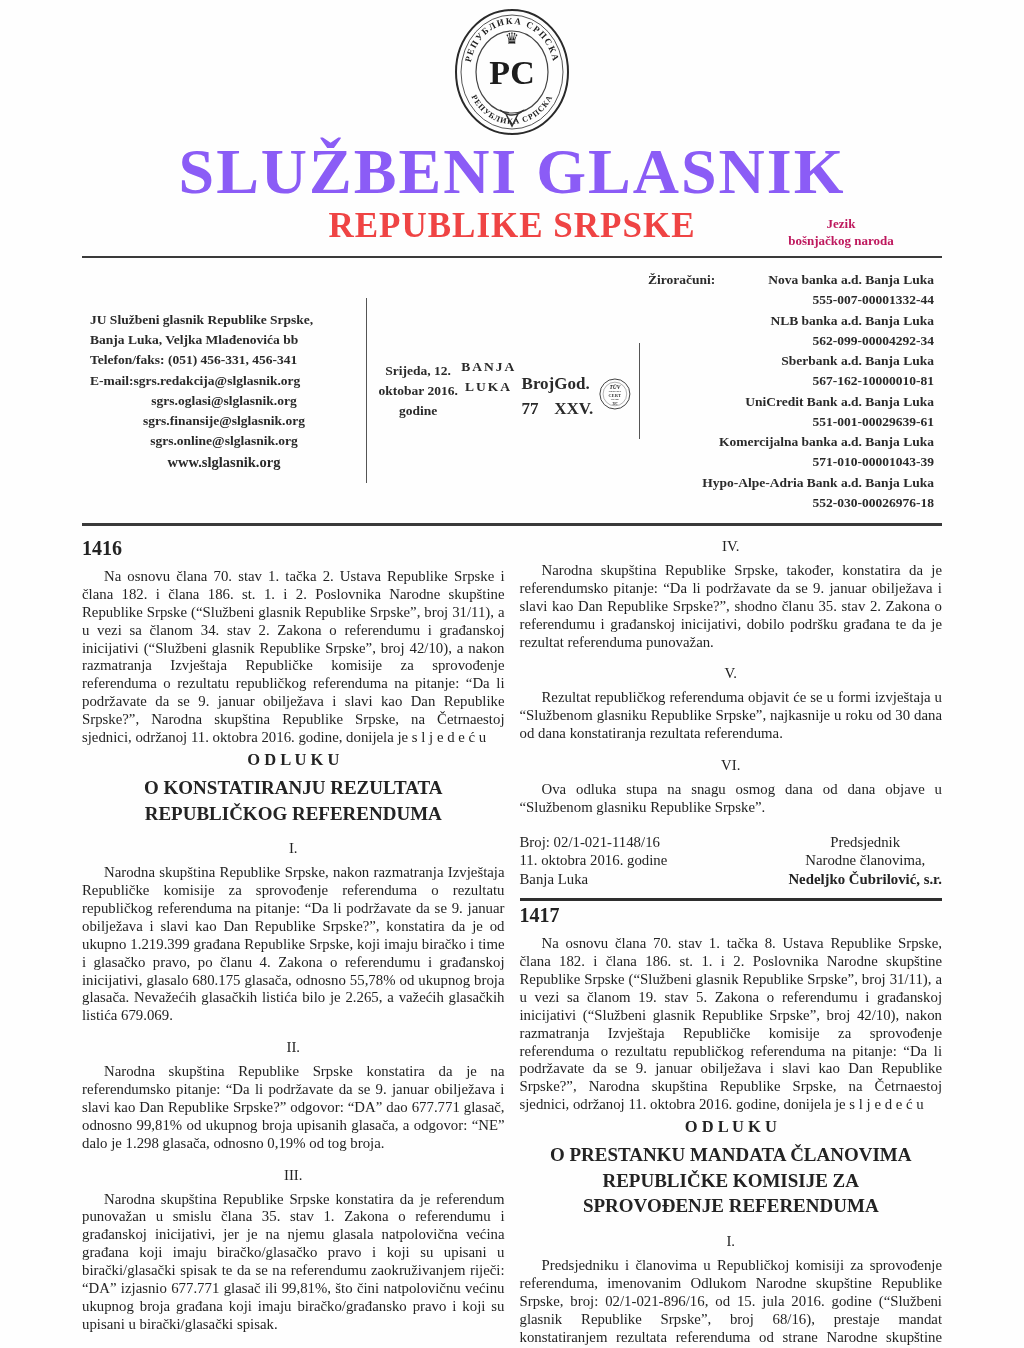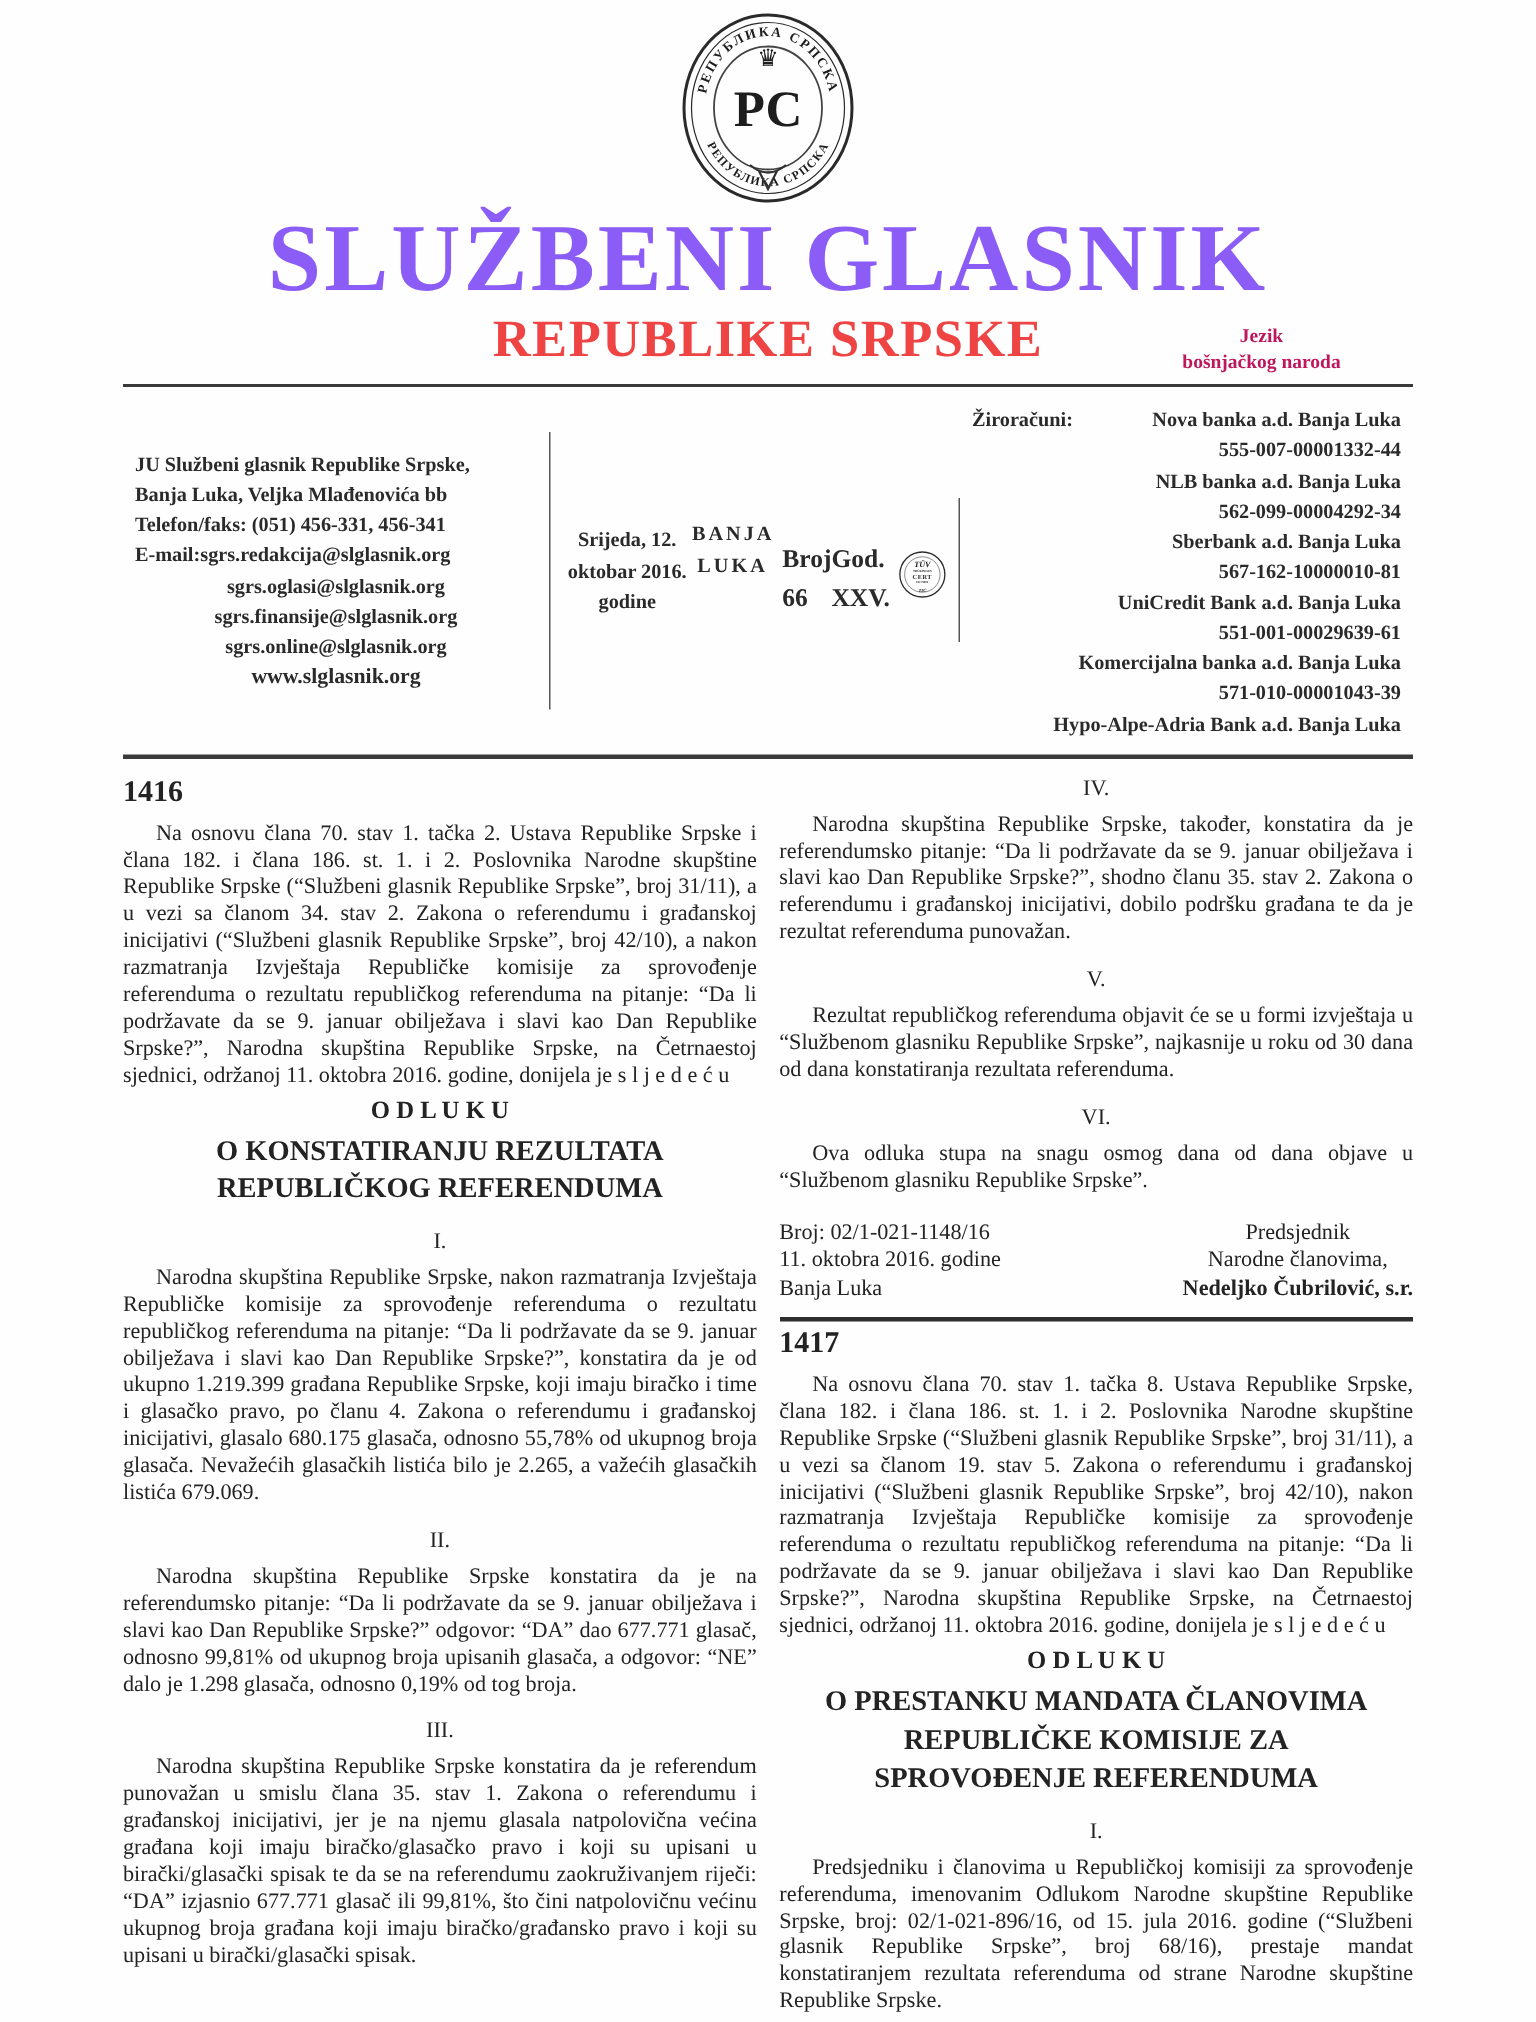--- a/index.html
+++ b/index.html
@@ -105,21 +105,21 @@
         <div class="email-line">sgrs.oglasi@slglasnik.org</div>
         <div class="email-line">sgrs.finansije@slglasnik.org</div>
         <div class="email-line">sgrs.online@slglasnik.org</div>
         <div class="website">www.slglasnik.org</div>
       </div>
 
       <div class="info-cell cell-issue">
         <div class="issue-date">Srijeda, 12. oktobar 2016. godine</div>
         <div class="issue-city">BANJA LUKA</div>
         <div class="issue-row">
-          <span>Broj 66</span>
+          <span>Broj 77</span>
           <span>God. XXV.</span>
         </div>
         <svg class="cert-badge" width="70" height="70" viewBox="0 0 70 70">
           <circle cx="35" cy="35" r="33" fill="none" stroke="#2e2e2e" stroke-width="2"></circle>
           <circle cx="35" cy="35" r="26" fill="none" stroke="#2e2e2e" stroke-width="0.8"></circle>
           <text x="35" y="24" text-anchor="middle" font-size="12" font-weight="bold" font-style="italic">TÜV</text>
           <text x="35" y="31" text-anchor="middle" font-size="4.5">THÜRINGEN</text>
           <text x="35" y="41" text-anchor="middle" font-size="9" font-weight="bold" letter-spacing="1">CERT</text>
           <text x="35" y="48" text-anchor="middle" font-size="4.5">ISO 9001</text>
           <text x="35" y="60" text-anchor="middle" font-size="7" font-weight="bold" font-style="italic">TIC</text>
@@ -134,20 +134,21 @@
         <div>555-007-00001332-44</div>
         <div>NLB banka a.d. Banja Luka</div>
         <div>562-099-00004292-34</div>
         <div>Sberbank a.d. Banja Luka</div>
         <div>567-162-10000010-81</div>
         <div>UniCredit Bank a.d. Banja Luka</div>
         <div>551-001-00029639-61</div>
         <div>Komercijalna banka a.d. Banja Luka</div>
         <div>571-010-00001043-39</div>
         <div>Hypo-Alpe-Adria Bank a.d. Banja Luka</div>
+        <div>552-030-00026976-18</div>
       </div>
     </section>
 
     <main class="body-cols">
 
       <div class="col">
         <div class="art-no">1416</div>
         <p class="para">Na osnovu člana 70. stav 1. tačka 2. Ustava Republike Srpske i člana 182. i člana 186. st. 1. i 2. Poslovnika Narodne skupštine Republike Srpske (“Službeni glasnik Republike Srpske”, broj 31/11), a u vezi sa članom 34. stav 2. Zakona o referendumu i građanskoj inicijativi (“Službeni glasnik Republike Srpske”, broj 42/10), a nakon razmatranja Izvještaja Republičke komisije za sprovođenje referenduma o rezultatu republičkog referenduma na pitanje: “Da li podržavate da se 9. januar obilježava i slavi kao Dan Republike Srpske?”, Narodna skupština Republike Srpske, na Četrnaestoj sjednici, održanoj 11. oktobra 2016. godine, donijela je  s l j e d e ć u</p>
 
         <div class="decision-title">O D L U K U</div>

